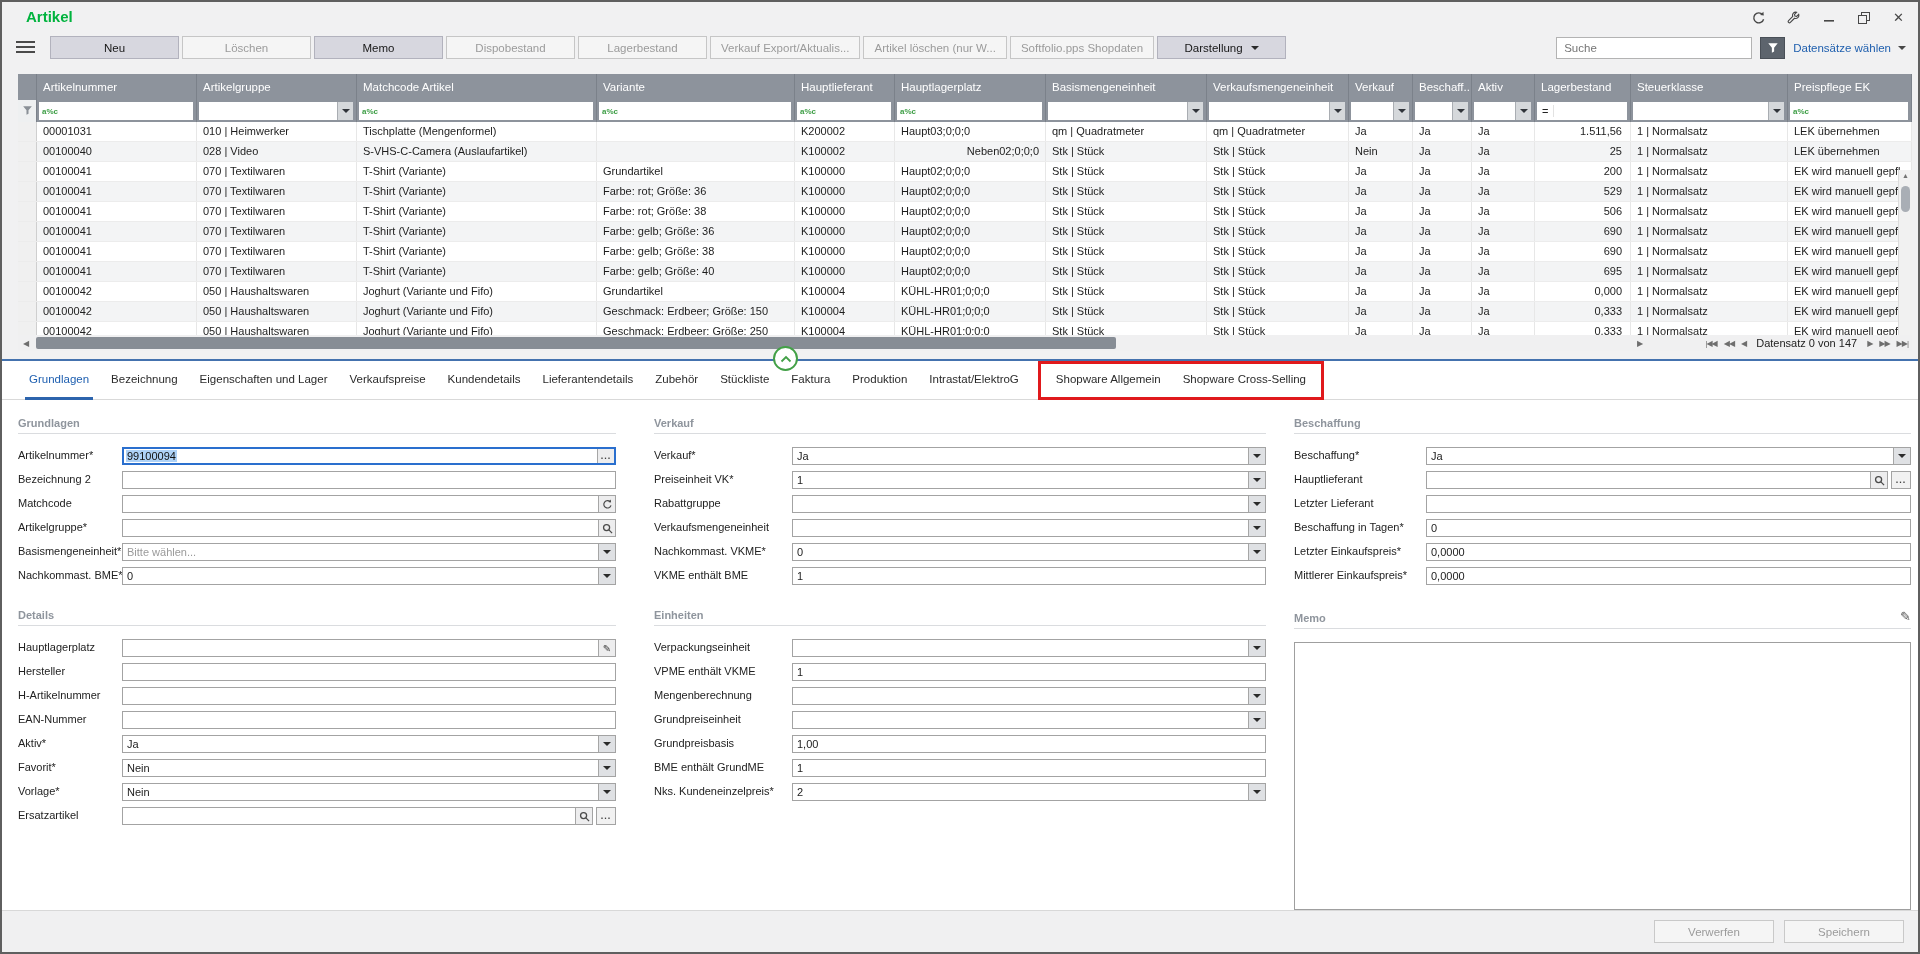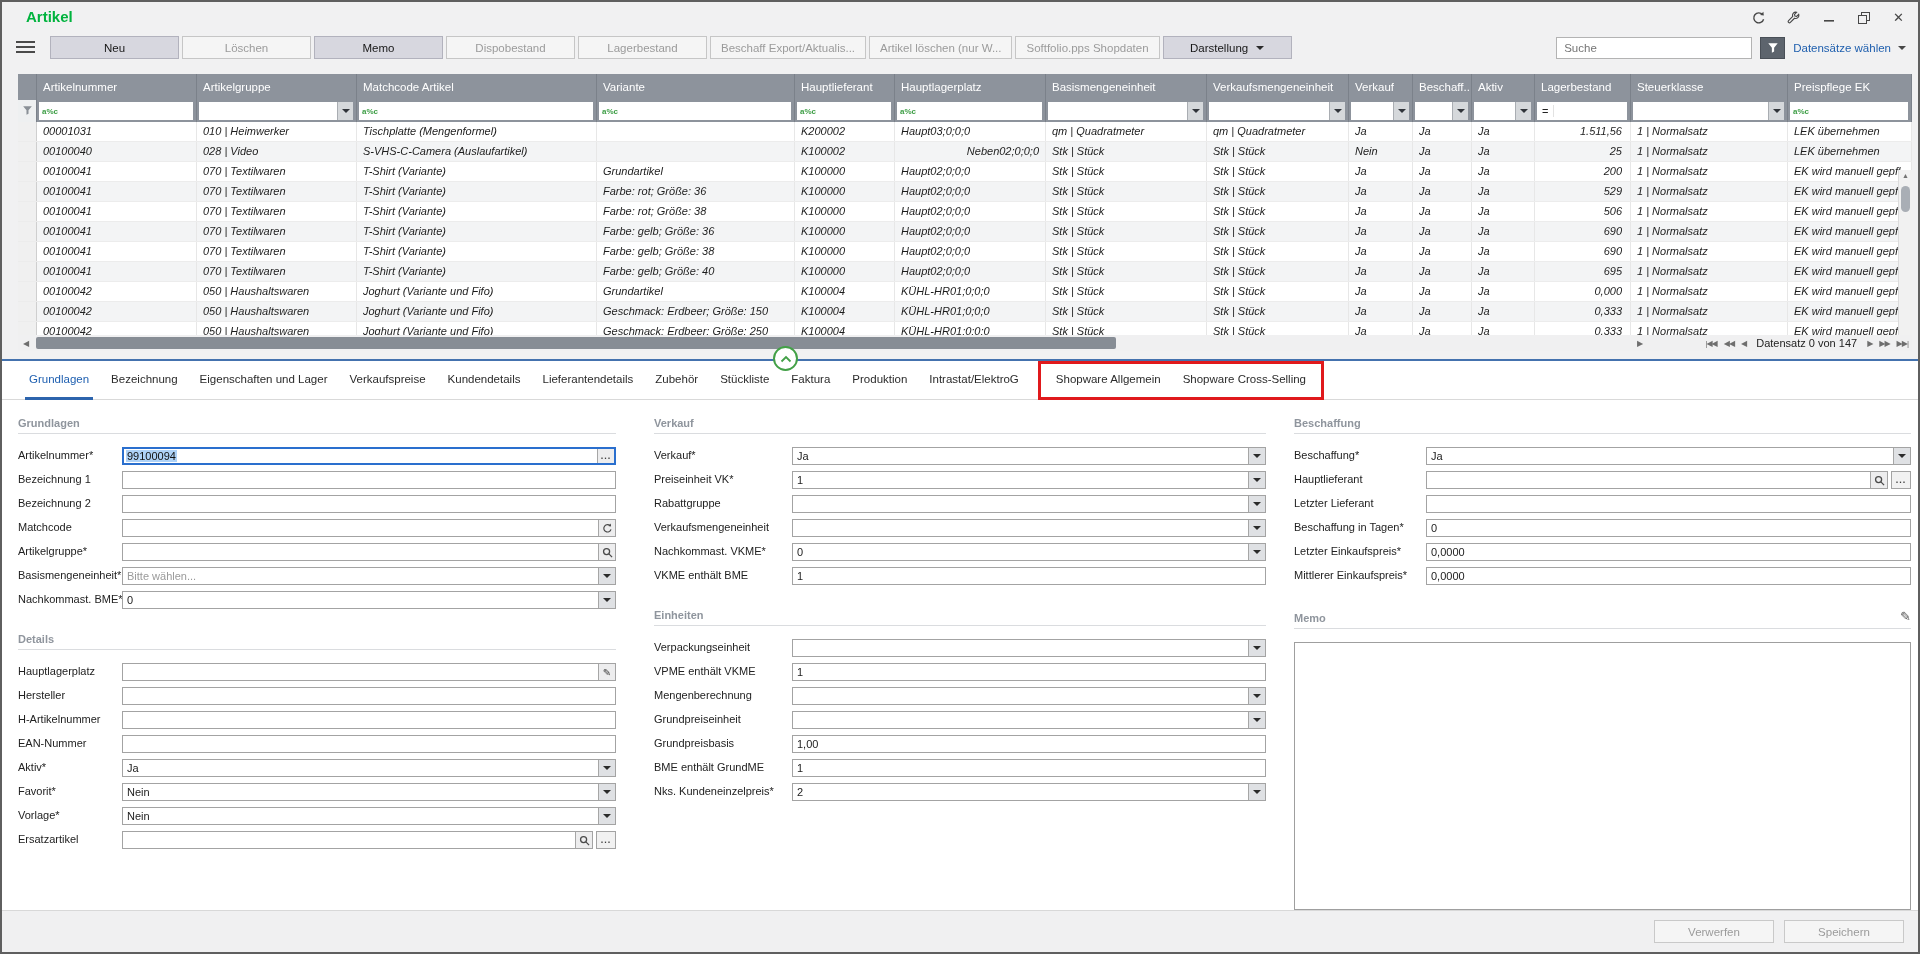--- a/index.html
+++ b/index.html
@@ -32,21 +32,21 @@
   .g-hcell { flex:none; display:flex; align-items:center; padding:0 6px; color:#fff; font-size:11.5px; border-right:1px solid #7b818a; overflow:hidden; white-space:nowrap; }
   .g-filter { display:flex; height:22px; background:#8d939c; }
   .g-fcell { flex:none; padding:2px 3px 14px 2px; border-right:1px solid #7b818a; }
   .g-fcell.first { display:flex; align-items:center; justify-content:center; background:#eef0f1; padding:0; }
   .fbox2 { background:#fff; height:18px; display:flex; align-items:center; overflow:hidden; }
   .anc { color:#3e9e46; font-size:8px; font-weight:bold; padding:0 1px 0 3px; flex:none; }
   .feq { color:#222; font-size:11px; padding:0 5px; flex:none; border-right:1px solid #e2e2e2; }
   .fbox2 input { flex:1; min-width:0; border:none; outline:none; height:16px; font-size:11px; padding:0 2px; }
   .f-arrow { width:16px; height:18px; flex:none; margin-left:auto; background:#d5d8db; border-left:1px solid #a9adb2; display:flex; align-items:center; justify-content:center; }
   .f-arrow .tri { border-top-color:#30343a; }
-  .g-rows { position:relative; height:213px; overflow:hidden; background:#fff;font-style:italic; }
+  .g-rows { position:relative; height:213px; overflow:hidden; background:#fff; }
   .g-row { display:flex; height:20px; line-height:19px; border-bottom:1px solid #ececec; background:#fff; }
   .g-row.alt { background:#f3f4f5; }
   .g-rowhdr { flex:none; background:#f0f0f0; border-right:1px solid #cfcfcf; }
   .g-cell { flex:none; padding:0 6px; border-right:1px solid #e7e7e7; overflow:hidden; white-space:nowrap; color:#1d1d1d; }
   .g-cell.num { text-align:right; padding-right:8px; }
   .vscroll { position:absolute; right:0; top:48px; width:14px; height:213px; background:#f1f1f1; border-left:1px solid #dcdcdc; z-index:3; }
   .vscroll .arr { position:absolute; left:0; width:100%; text-align:center; font-size:7px; color:#737373; }
   .vscroll .arr.up { top:2px; }
   .vscroll .thumb { position:absolute; top:16px; left:2px; width:9px; height:26px; background:#a9aeb5; border-radius:5px; }
   .g-hscroll { display:flex; height:16px; align-items:center; background:#f0f0f1; }
@@ -145,21 +145,21 @@
         <div class="tb-btn em">
           <span>Memo</span>
         </div>
         <div class="tb-btn">
           <span>Dispobestand</span>
         </div>
         <div class="tb-btn">
           <span>Lagerbestand</span>
         </div>
         <div class="tb-btn">
-          <span>Beschaff Export/Aktualis...</span>
+          <span>Verkauf Export/Aktualis...</span>
         </div>
         <div class="tb-btn">
           <span>Artikel löschen (nur W...</span>
         </div>
         <div class="tb-btn">
           <span>Softfolio.pps Shopdaten</span>
         </div>
         <div class="tb-btn em">
           <span>Darstellung</span>
           <span class="tri"></span>
@@ -550,28 +550,20 @@
               <div class="fwrap">
                 <div class="fbox focused">
                   <div class="sel-text">
                     <span class="hl">99100094</span>
                   </div>
                   <span class="ibtn dots">...</span>
                 </div>
               </div>
             </div>
             <div class="frow">
-              <div class="flabel">Bezeichnung 1</div>
-              <div class="fwrap">
-                <div class="fbox">
-                  <input class="fin" style="">
-                </div>
-              </div>
-            </div>
-            <div class="frow">
               <div class="flabel">Bezeichnung 2</div>
               <div class="fwrap">
                 <div class="fbox">
                   <input class="fin" style="">
                 </div>
               </div>
             </div>
             <div class="frow">
               <div class="flabel">Matchcode</div>
               <div class="fwrap">

